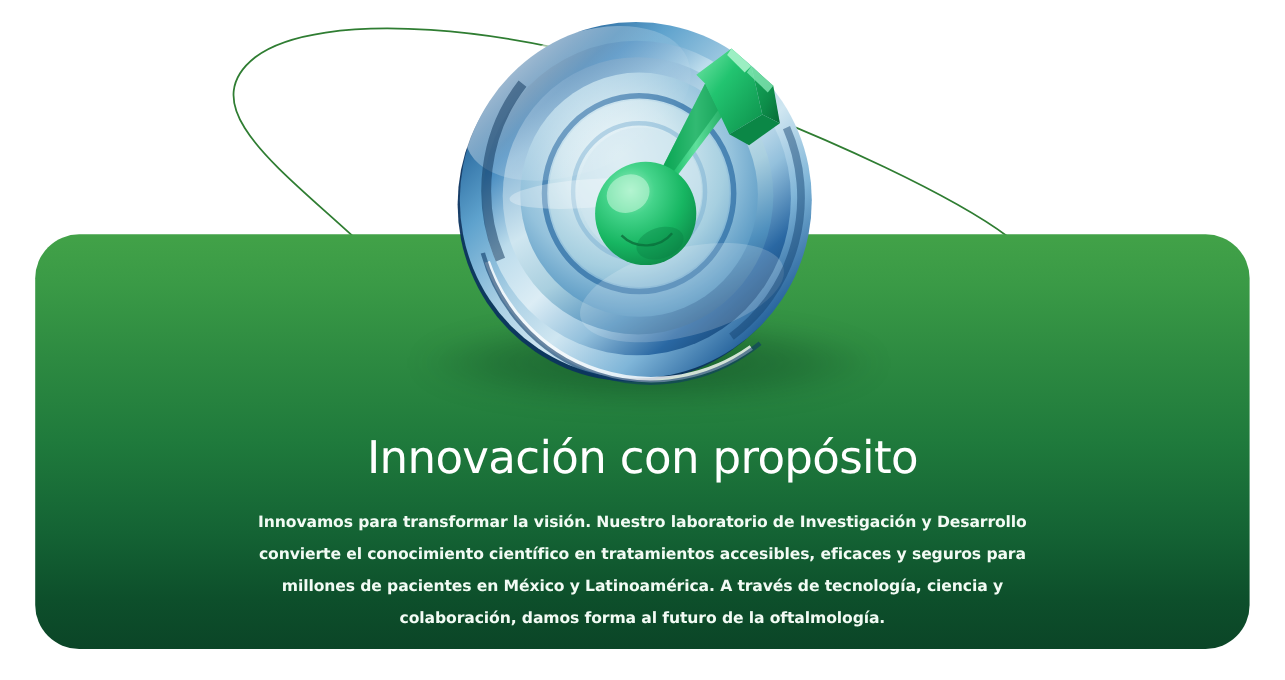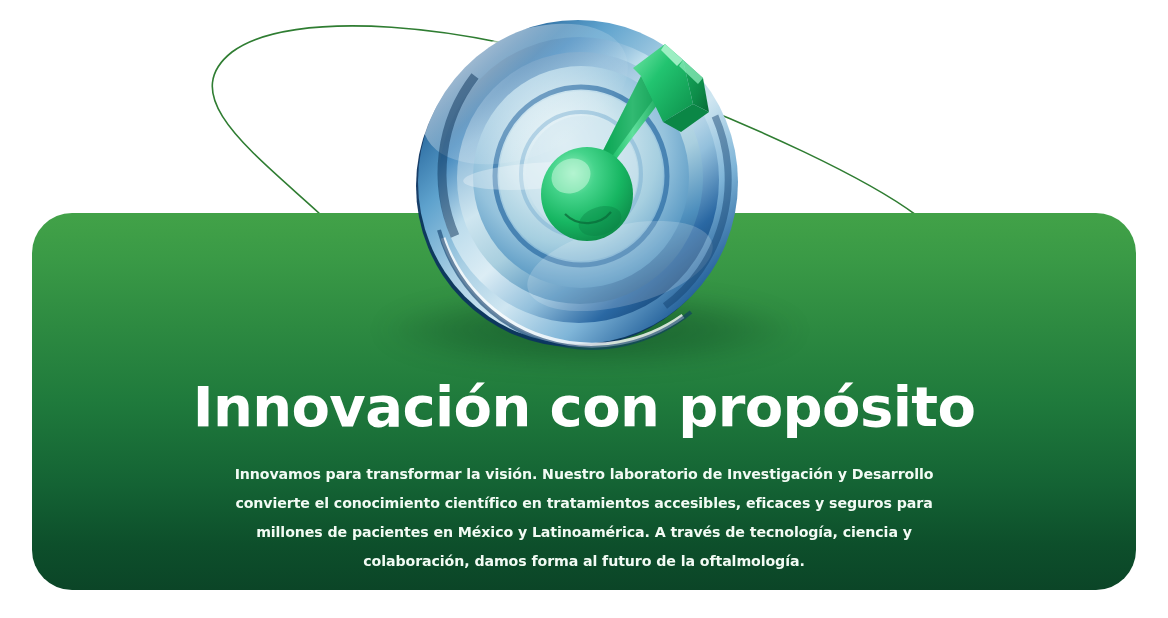--- a/index.html
+++ b/index.html
@@ -66,26 +66,27 @@
     left:0;
     top:0;
     width:100%;
     padding-top:163px;
     text-align:center;
     z-index:3;
   }
 
   .hero-title {
     font-family:"DejaVu Sans", sans-serif;
-    font-size:56px;
-    font-weight:bold;
+    font-size:41px;
+    font-weight:normal;
     letter-spacing:-0.6px;
     color:#ffffff;
     line-height:1.1;
     margin-bottom:22px;
+    margin-top:18px;
   }
 
   .hero-body {
     width:730px;
     margin:16px auto;
     font-family:"DejaVu Sans", sans-serif;
     font-size:14.2px;
     font-weight:bold;
     color:#f2fbf4;
     line-height:2.05;

